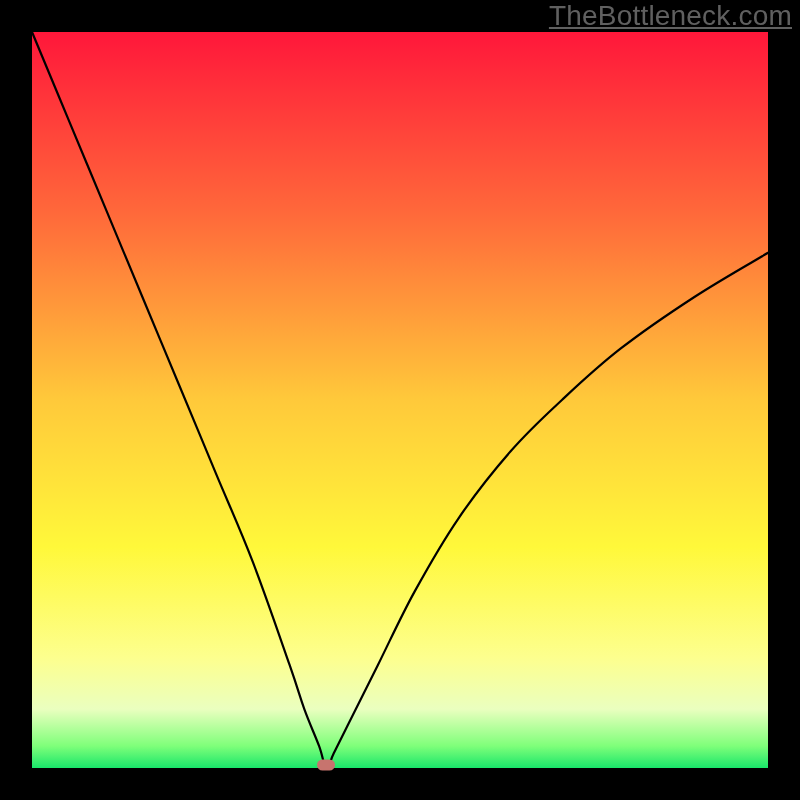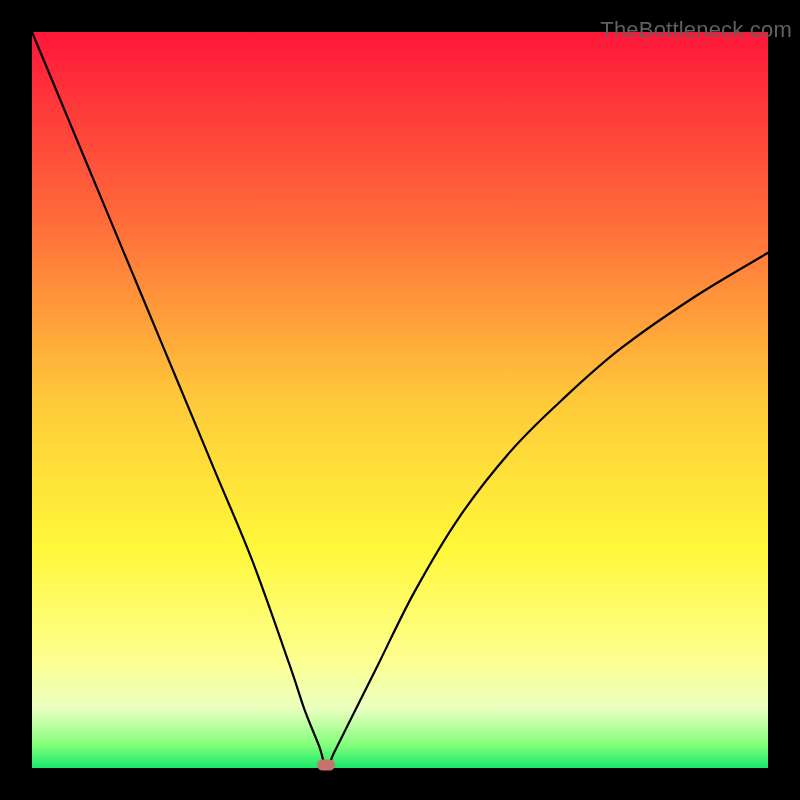--- a/index.html
+++ b/index.html
@@ -12,27 +12,28 @@
     overflow: hidden;
   }
   .frame {
     position: relative;
     width: 800px;
     height: 800px;
     background: #000;
   }
   .watermark {
     position: absolute;
-    top: 17px;
+    top: 0;
     right: 8px;
     color: #606060;
-    font-size: 22px;
+    font-size: 28px;
     font-weight: 500;
     letter-spacing: 0.2px;
     z-index: 10;
+    text-decoration: underline;
   }
   .plot-box {
     position: absolute;
     left: 32px;
     top: 32px;
     width: 736px;
     height: 736px;
     background: linear-gradient(to bottom,
       #ff173a 0%,
       #ff6a3a 25%,

